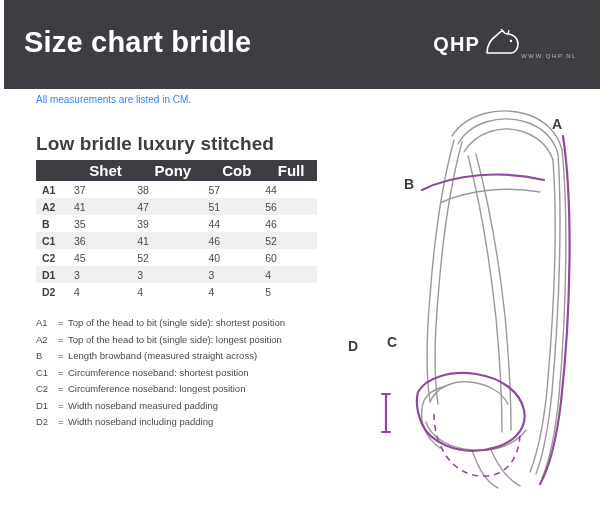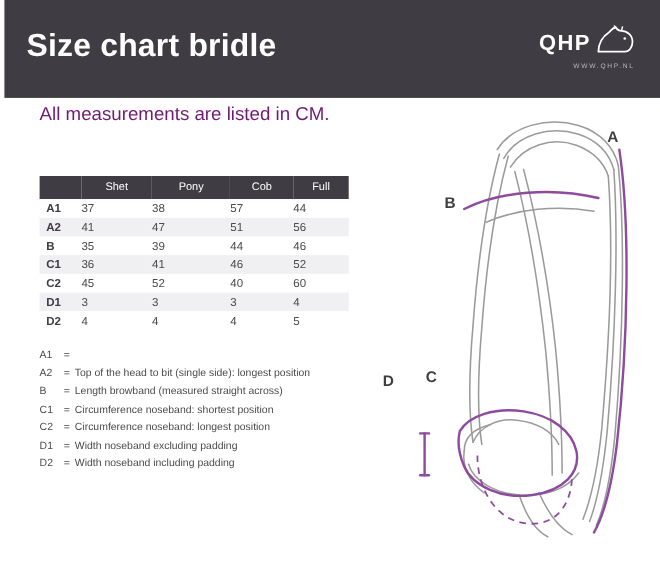--- a/index.html
+++ b/index.html
@@ -40,21 +40,21 @@
     color: #ffffff;
     font-size: 29px;
     font-weight: bold;
     letter-spacing: 0.2px;
     line-height: 1;
     margin: 0;
     padding-bottom: 4px;
   }
   .logo-block {
     display: flex;
-    flex-direction: column;
+    flex-direction: row;
     align-items: flex-end;
     justify-content: center;
     padding-bottom: 2px;
   }
   .logo-row {
     display: flex;
     align-items: center;
     gap: 5px;
   }
   .logo-text {
@@ -70,22 +70,22 @@
     letter-spacing: 1.6px;
     margin-top: 4px;
     margin-right: 1px;
   }
 
   
   .intro {
     position: absolute;
     left: 36px;
     top: 94px;
-    font-size: 17px;
-    color: #701a75;
+    font-size: 10px;
+    color: #3b82f6;
   }
   .section-title {
     position: absolute;
     left: 36px;
     top: 133px;
     font-size: 19px;
     font-weight: bold;
     color: #3f3c43;
     letter-spacing: 0.1px;
   }
@@ -96,22 +96,22 @@
     left: 36px;
     top: 160px;
     width: 281px;
     border-collapse: collapse;
     font-size: 11px;
     color: #4a4a4a;
   }
   .size-table thead th {
     background: #3f3c43;
     color: #ffffff;
-    font-size: 10px;
-    font-weight: normal;
+    font-size: 15px;
+    font-weight: bold;
     height: 21px;
     padding: 0;
     text-align: center;
   }
   .size-table thead th.corner {
     width: 38px;
   }
   .size-table tbody td {
     height: 17px;
     padding: 0;
@@ -193,20 +193,21 @@
             <circle cx="26" cy="12" r="1.2" fill="#ffffff"></circle>
           </svg>
         </span>
       </div>
       <div class="logo-url">WWW.QHP.NL</div>
     </div>
   </div>
 
   <div class="intro">All measurements are listed in CM.</div>
 
+  <div class="section-title">Low bridle luxury stitched</div>
 
   <table class="size-table">
     <thead>
       <tr>
         <th class="corner"></th>
         <th>Shet</th>
         <th>Pony</th>
         <th>Cob</th>
         <th>Full</th>
       </tr>
@@ -261,20 +262,21 @@
         <td>4</td>
         <td>5</td>
       </tr>
     </tbody>
   </table>
 
   <div class="legend">
     <div class="legend-row">
       <span class="legend-key">A1</span>
       <span class="legend-eq">=</span>
+      <span>Top of the head to bit (single side): shortest position</span>
     </div>
     <div class="legend-row">
       <span class="legend-key">A2</span>
       <span class="legend-eq">=</span>
       <span>Top of the head to bit (single side): longest position</span>
     </div>
     <div class="legend-row">
       <span class="legend-key">B</span>
       <span class="legend-eq">=</span>
       <span>Length browband (measured straight across)</span>
@@ -285,21 +287,21 @@
       <span>Circumference noseband: shortest position</span>
     </div>
     <div class="legend-row">
       <span class="legend-key">C2</span>
       <span class="legend-eq">=</span>
       <span>Circumference noseband: longest position</span>
     </div>
     <div class="legend-row">
       <span class="legend-key">D1</span>
       <span class="legend-eq">=</span>
-      <span>Width noseband excluding padding</span>
+      <span>Width noseband measured padding</span>
     </div>
     <div class="legend-row">
       <span class="legend-key">D2</span>
       <span class="legend-eq">=</span>
       <span>Width noseband including padding</span>
     </div>
   </div>
 
   <div class="illustration">
     <svg width="262" height="400" viewBox="0 0 262 400">

